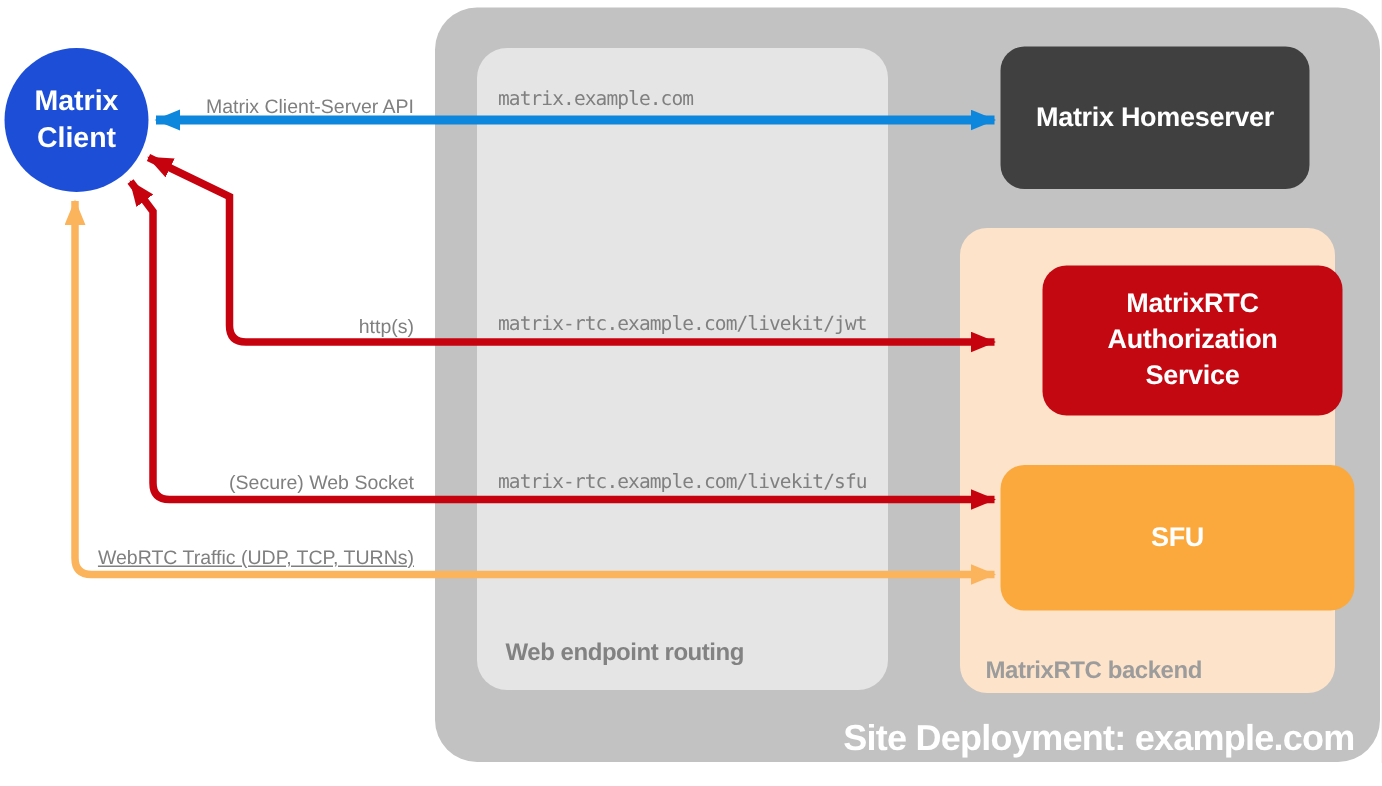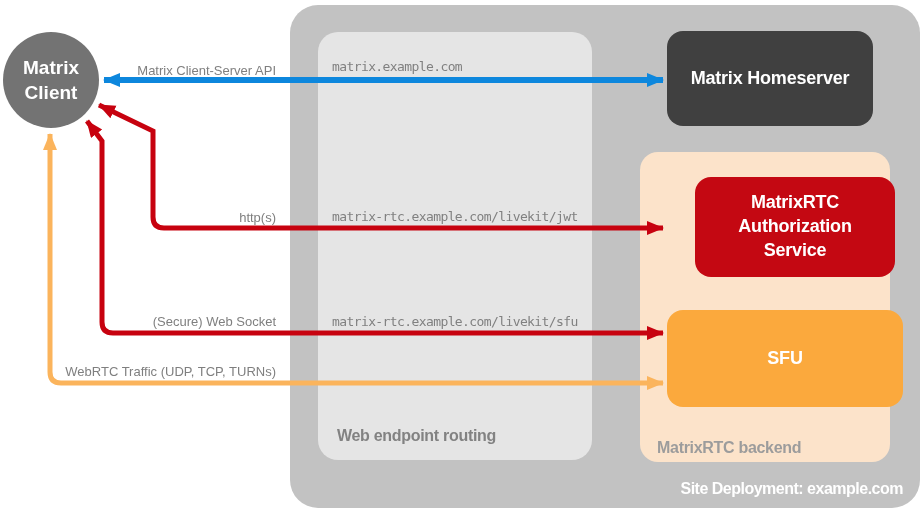--- a/index.html
+++ b/index.html
@@ -24,25 +24,25 @@
   
   .endpoint{font-family:"DejaVu Sans Mono","Liberation Mono",monospace;
         font-size:13px;letter-spacing:-0.6px;color:#808080;line-height:1;}
   .ep-1{left:332px;top:60px;}
   .ep-2{left:332px;top:210px;}
   .ep-3{left:332px;top:315px;}
   .arrow-label{font-size:13px;color:#7f7f7f;line-height:1;width:216px;text-align:right;left:60px;}
   .al-1{top:64px;}
   .al-2{top:211px;}
   .al-3{top:315px;}
-  .al-4{top:365px;}
+  .al-4{top:365px;text-decoration:underline;}
   .zone-label{font-weight:bold;font-size:16px;letter-spacing:-0.3px;line-height:1;}
   .routing-label{left:337px;top:428px;color:#828282;}
   .backend-label{left:657px;top:440px;color:#9c9c9c;}
-  .site-label{right:18px;top:481px;color:#ffffff;font-weight:bold;font-size:16px;letter-spacing:-0.5px;line-height:1;}
+  .site-label{right:18px;top:481px;color:#ffffff;font-weight:bold;font-size:24px;letter-spacing:-0.5px;line-height:1;}
   svg.arrows{left:0;top:0;width:921px;height:524px;pointer-events:none;}
 </style>
 </head>
 <body>
 
 <div class="stage">
 
   <div class="abs outer-box"></div>
   <div class="abs routing-box"></div>
   <div class="abs backend-box"></div>
@@ -54,21 +54,21 @@
   <div class="abs endpoint ep-3">matrix-rtc.example.com/livekit/sfu</div>
   <div class="abs arrow-label al-2">http(s)</div>
   <div class="abs arrow-label al-3">(Secure) Web Socket</div>
   <div class="abs arrow-label al-4">WebRTC Traffic (UDP, TCP, TURNs)</div>
 
   <div class="abs node node-homeserver" style="background:#404040;">Matrix Homeserver</div>
   <div class="abs node node-auth" style="background:#c40812;margin-left:28px;">MatrixRTC
 Authorization
 Service</div>
   <div class="abs node node-sfu" style="background:#fba93d;">SFU</div>
-  <div class="abs client-circle" style="background:#737373;">Matrix
+  <div class="abs client-circle" style="background:#1d4ed8;">Matrix
 Client</div>
 
   <svg class="abs arrows" viewBox="0 0 921 524" xmlns="http://www.w3.org/2000/svg">
     <defs>
       <marker id="ah-blue" markerUnits="userSpaceOnUse" markerWidth="20" markerHeight="16" refX="16" refY="7" orient="auto-start-reverse">
         <path d="M0,0 L17,7 L0,14 Z" fill="#0d87dd"></path>
       </marker>
       <marker id="ah-red" markerUnits="userSpaceOnUse" markerWidth="20" markerHeight="16" refX="16" refY="7" orient="auto-start-reverse">
         <path d="M0,0 L17,7 L0,14 Z" fill="#c7020f"></path>
       </marker>

